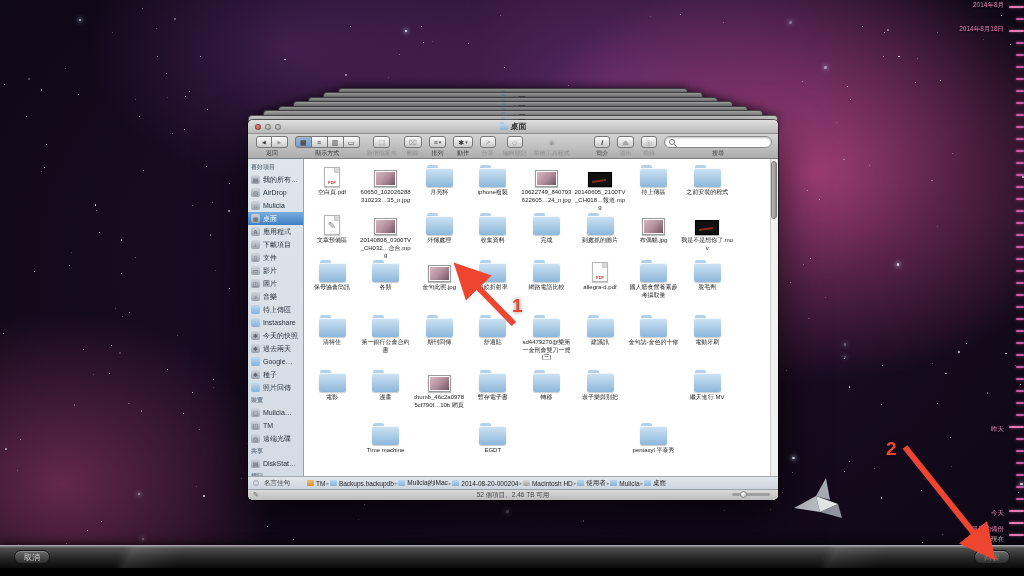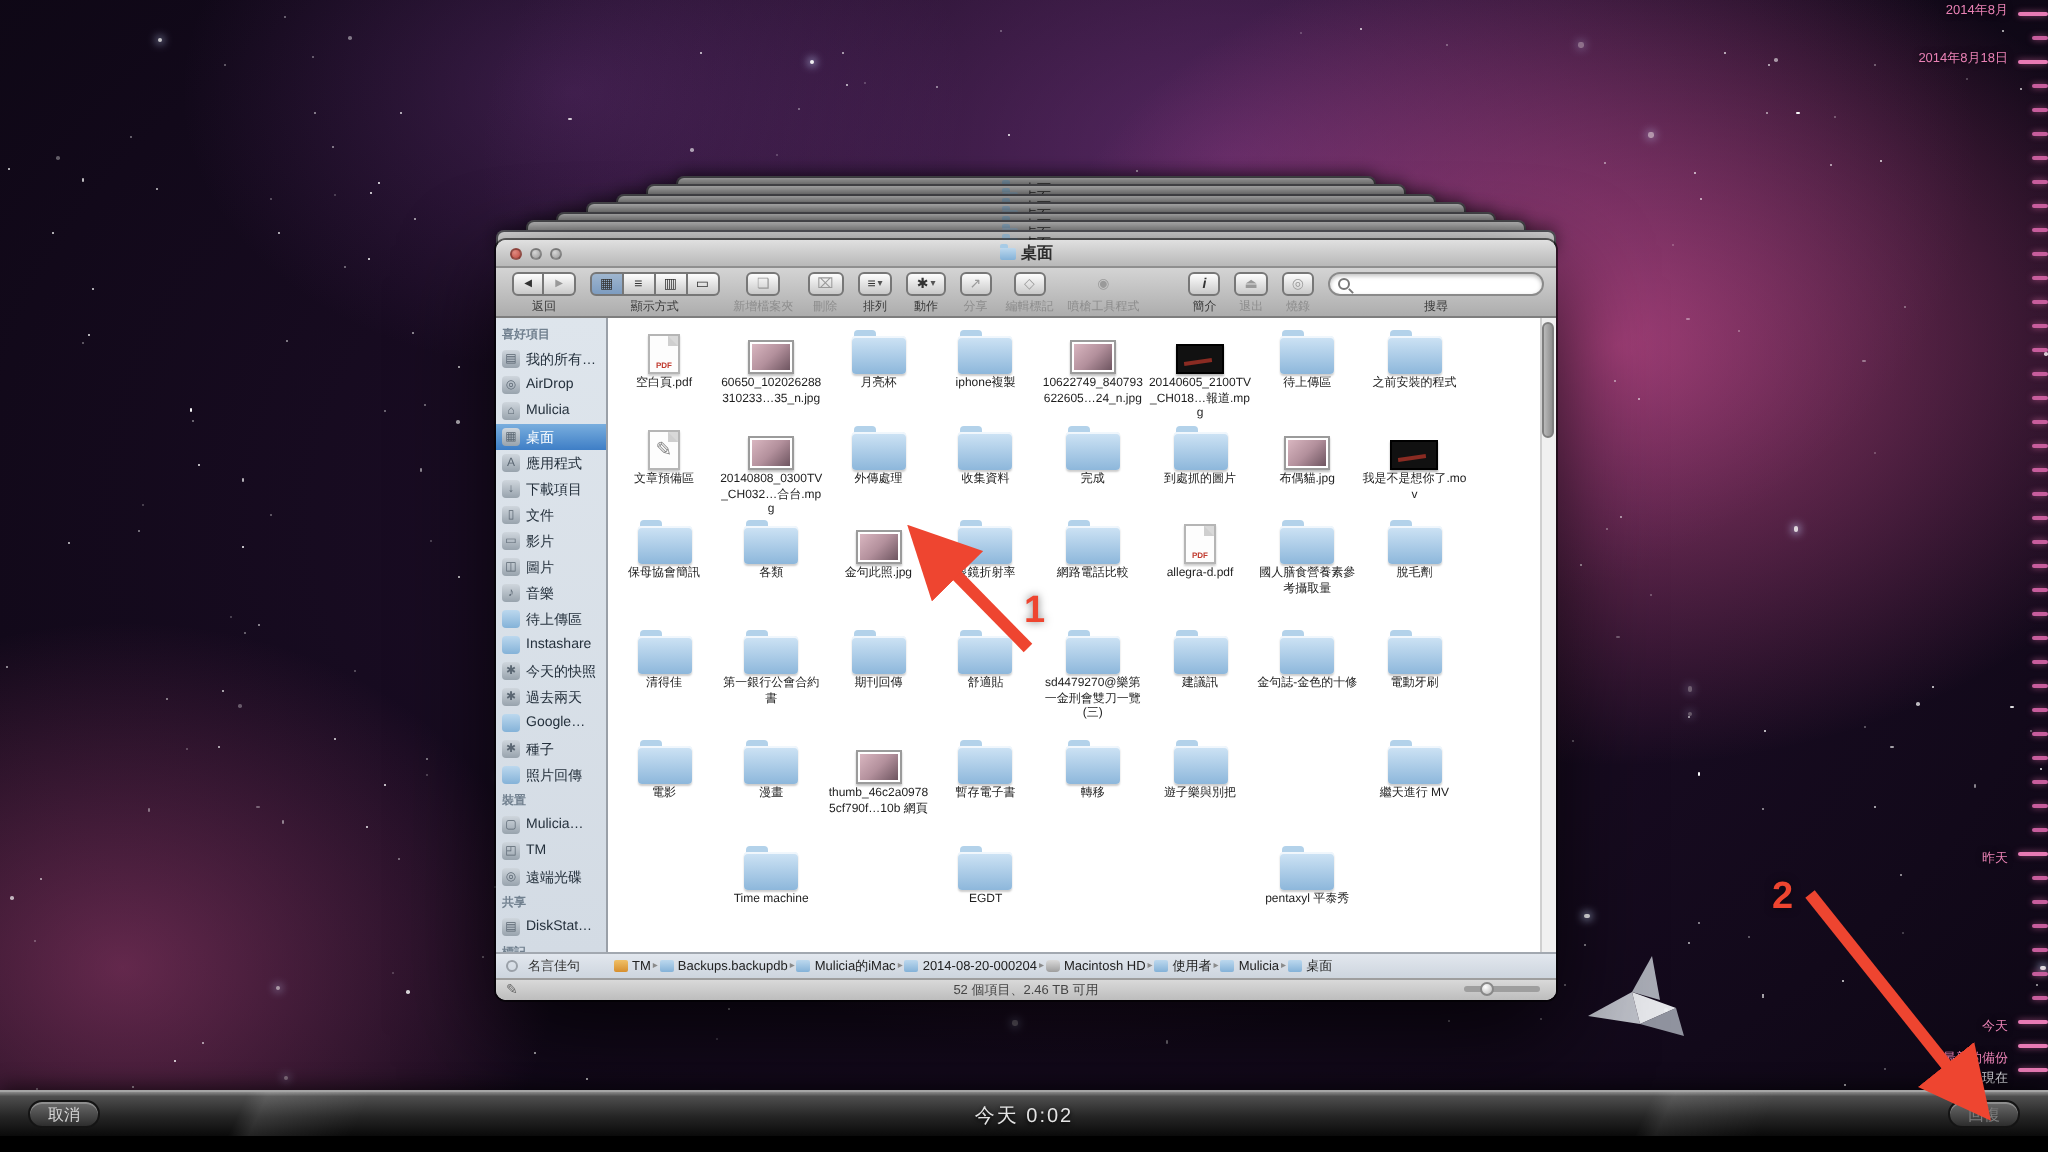--- a/index.html
+++ b/index.html
@@ -1106,21 +1106,20 @@
       <div class="tl-label" style="top: 425px;">昨天</div>
       <div class="tl-label" style="top: 509px;">今天</div>
       <div class="tl-label" style="top: 525px;">最新的備份</div>
       <div class="tl-label white" style="top: 535px;">現在</div>
     </div>
 
   <div id="blackstrip"></div>
   <div id="tmbar">
     <div id="tmsheen"></div>
     <div class="tmbtn" id="cancelbtn">取消</div>
-    <div id="tmtime">今天 0:02</div>
     <div class="tmbtn" id="restorebtn">回復</div>
   </div>
 
   <div id="annot">
     <svg width="1024" height="576" viewBox="0 0 1024 576">
       <defs>
         <marker id="ah" markerWidth="6" markerHeight="6" refX="4" refY="3" orient="auto">
           <polygon points="0,0 6,3 0,6" fill="#ee4530"></polygon>
         </marker>
       </defs>

